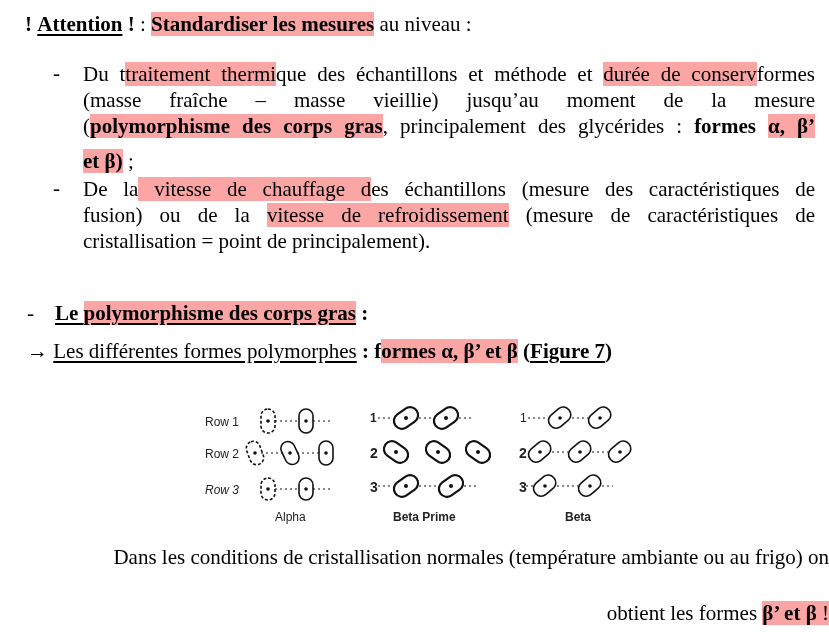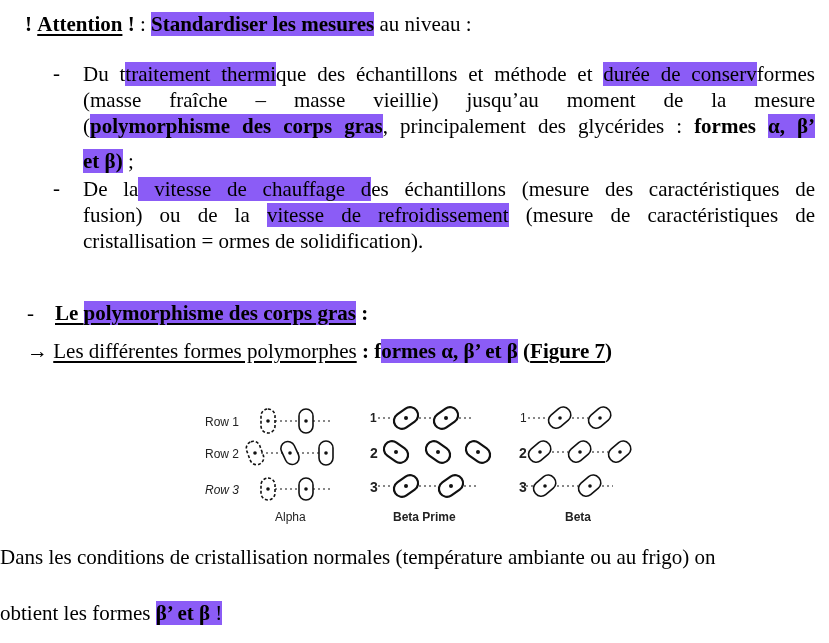--- a/index.html
+++ b/index.html
@@ -1,28 +1,28 @@
 <!DOCTYPE html>
 <html><head>
 <meta charset="utf-8">
 <style>
   html, body { margin: 0; padding: 0; background: #ffffff; }
   body {
     width: 829px; height: 643px; overflow: hidden; position: relative;
     font-family: "Liberation Serif", "DejaVu Serif", serif;
     color: #000; font-size: 21px;
   }
-  .hl { background: #8b5cf6; }
+  .hl { background: #fca5a5; }
   .b { font-weight: bold; }
   .u { text-decoration: underline; text-underline-offset: 3px; }
   .abs { position: absolute; white-space: nowrap; }
   .line { position: absolute; left: 83px; width: 732px; text-align: justify; text-align-last: justify; white-space: nowrap; height: 26px; line-height: 26px; }
   .line.last { text-align-last: left; }
   .dash { position: absolute; left: 53px; }
-  .center { position: absolute; left: 0; width: 829px; text-align: left; white-space: nowrap; }
+  .center { position: absolute; left: 0; width: 829px; text-align: right; white-space: nowrap; }
   .figure { position: absolute; left: 193px; top: 382px; width: 455px; height: 142px; }
   .fig-label { position: absolute; font-family: "Liberation Sans", "DejaVu Sans", sans-serif; font-size: 12px; color: #222; }
   .fig-label.bold { font-weight: bold; }
 </style>
 </head>
 <body>
 
 <div class="abs" style="left:25px; top:10px; line-height:28px;">
   <span class="b">!</span>
   <span class="b u">Attention</span>
@@ -37,21 +37,21 @@
   <div class="line" style="top:61px;"><span>Du t</span><span class="hl">traitement thermi</span><span>que des échantillons et méthode et </span><span class="hl">durée de conserv</span><span>formes</span></div>
   <div class="line" style="top:87px;"><span>(masse fraîche – masse vieillie) jusqu’au moment de la mesure</span></div>
   <div class="line" style="top:113px;"><span>(</span><span class="hl b">polymorphisme des corps gras</span><span>, principalement des glycérides : </span><span class="b">formes</span><span> </span><span class="hl b">α, β’</span></div>
   <div class="line last" style="top:148px;"><span class="hl b">et β)</span><span> ;</span></div>
 </div>
 
 <div>
   <span class="abs dash" style="top:176px;">-</span>
   <div class="line" style="top:176px;"><span>De la</span><span class="hl"> vitesse de chauffage d</span><span>es échantillons (mesure des caractéristiques de</span></div>
   <div class="line" style="top:202px;"><span>fusion) ou de la </span><span class="hl">vitesse de refroidissement</span><span> (mesure de caractéristiques de</span></div>
-  <div class="line last" style="top:228px;"><span>cristallisation = ormes de solidification).</span></div>
+  <div class="line last" style="top:228px;"><span>cristallisation = point de principalement).</span></div>
 </div>
 
 <div>
   <span class="abs" style="left:27px; top:301px;">-</span>
   <span class="abs b" style="left:55px; top:301px;"><span class="u">Le </span><span class="u hl">polymorphisme des corps gras</span><span> :</span></span>
 </div>
 
 <div class="abs" style="left:27px; top:339px;">
   <span>→</span>
   <span class="u">Les différentes formes polymorphes</span><span class="b"> : f</span><span class="b hl">ormes α, β’ et β</span><span class="b"> (</span><span class="b u">Figure 7</span><span class="b">)</span>

